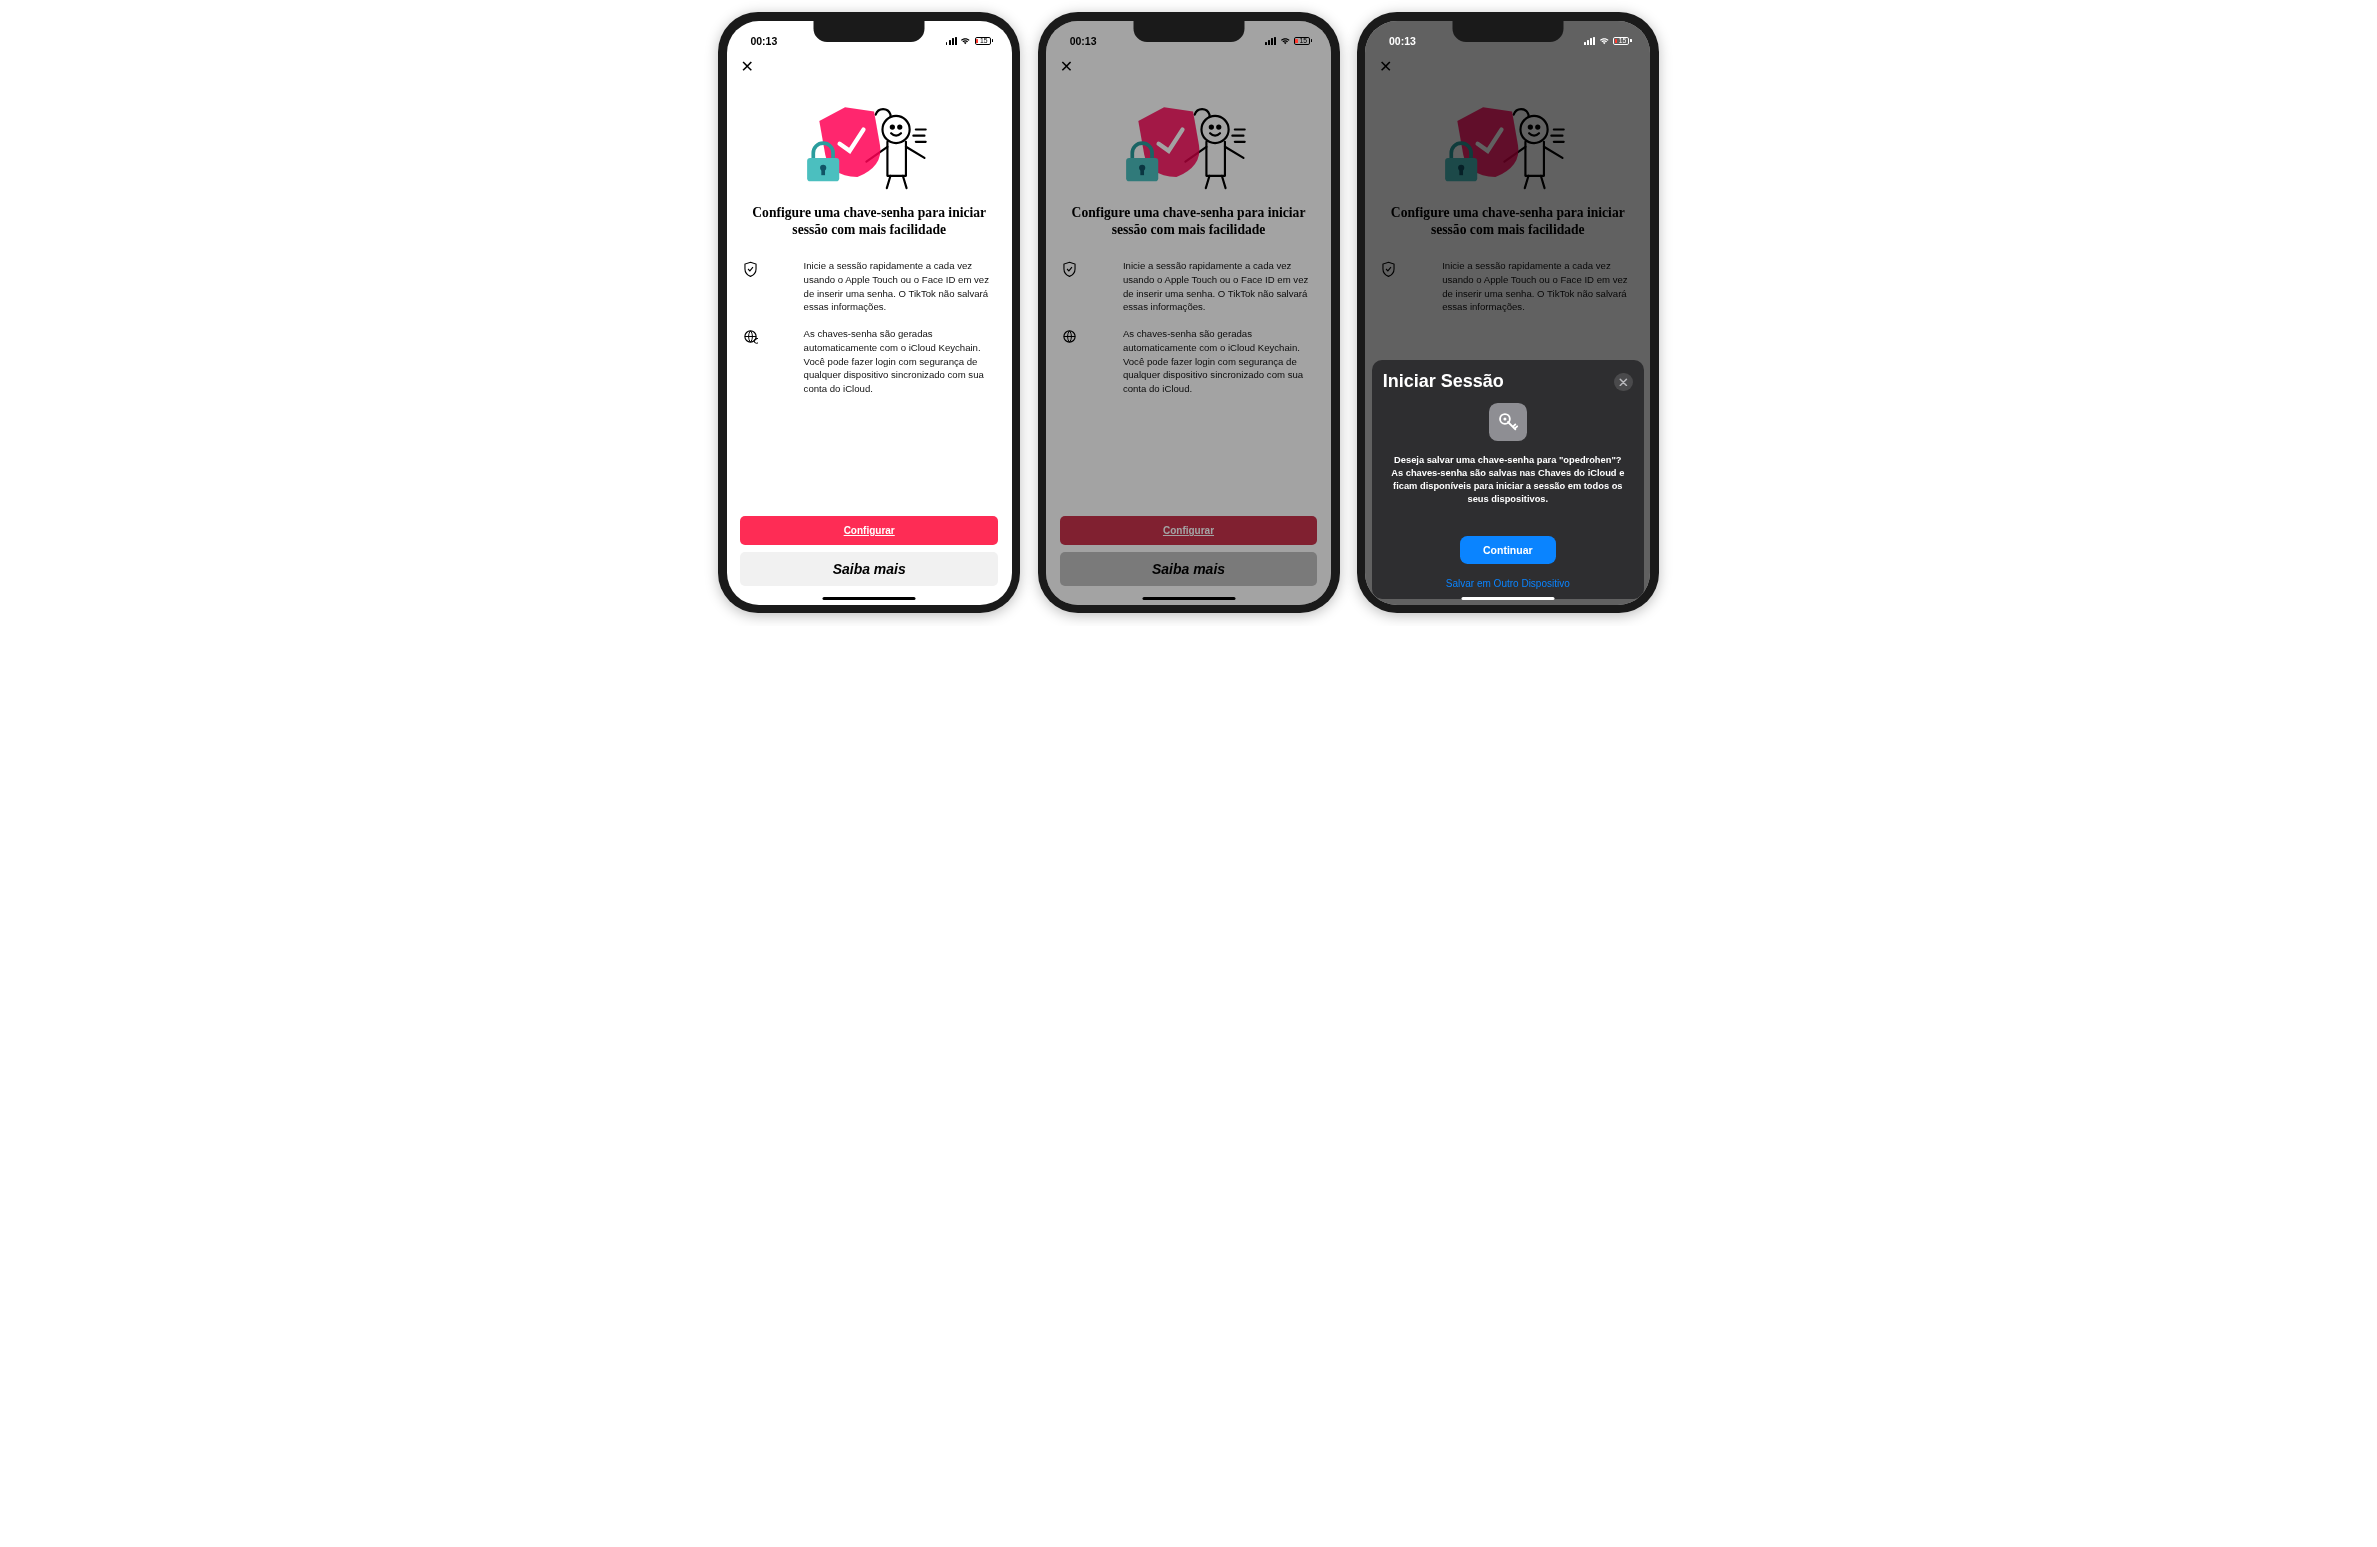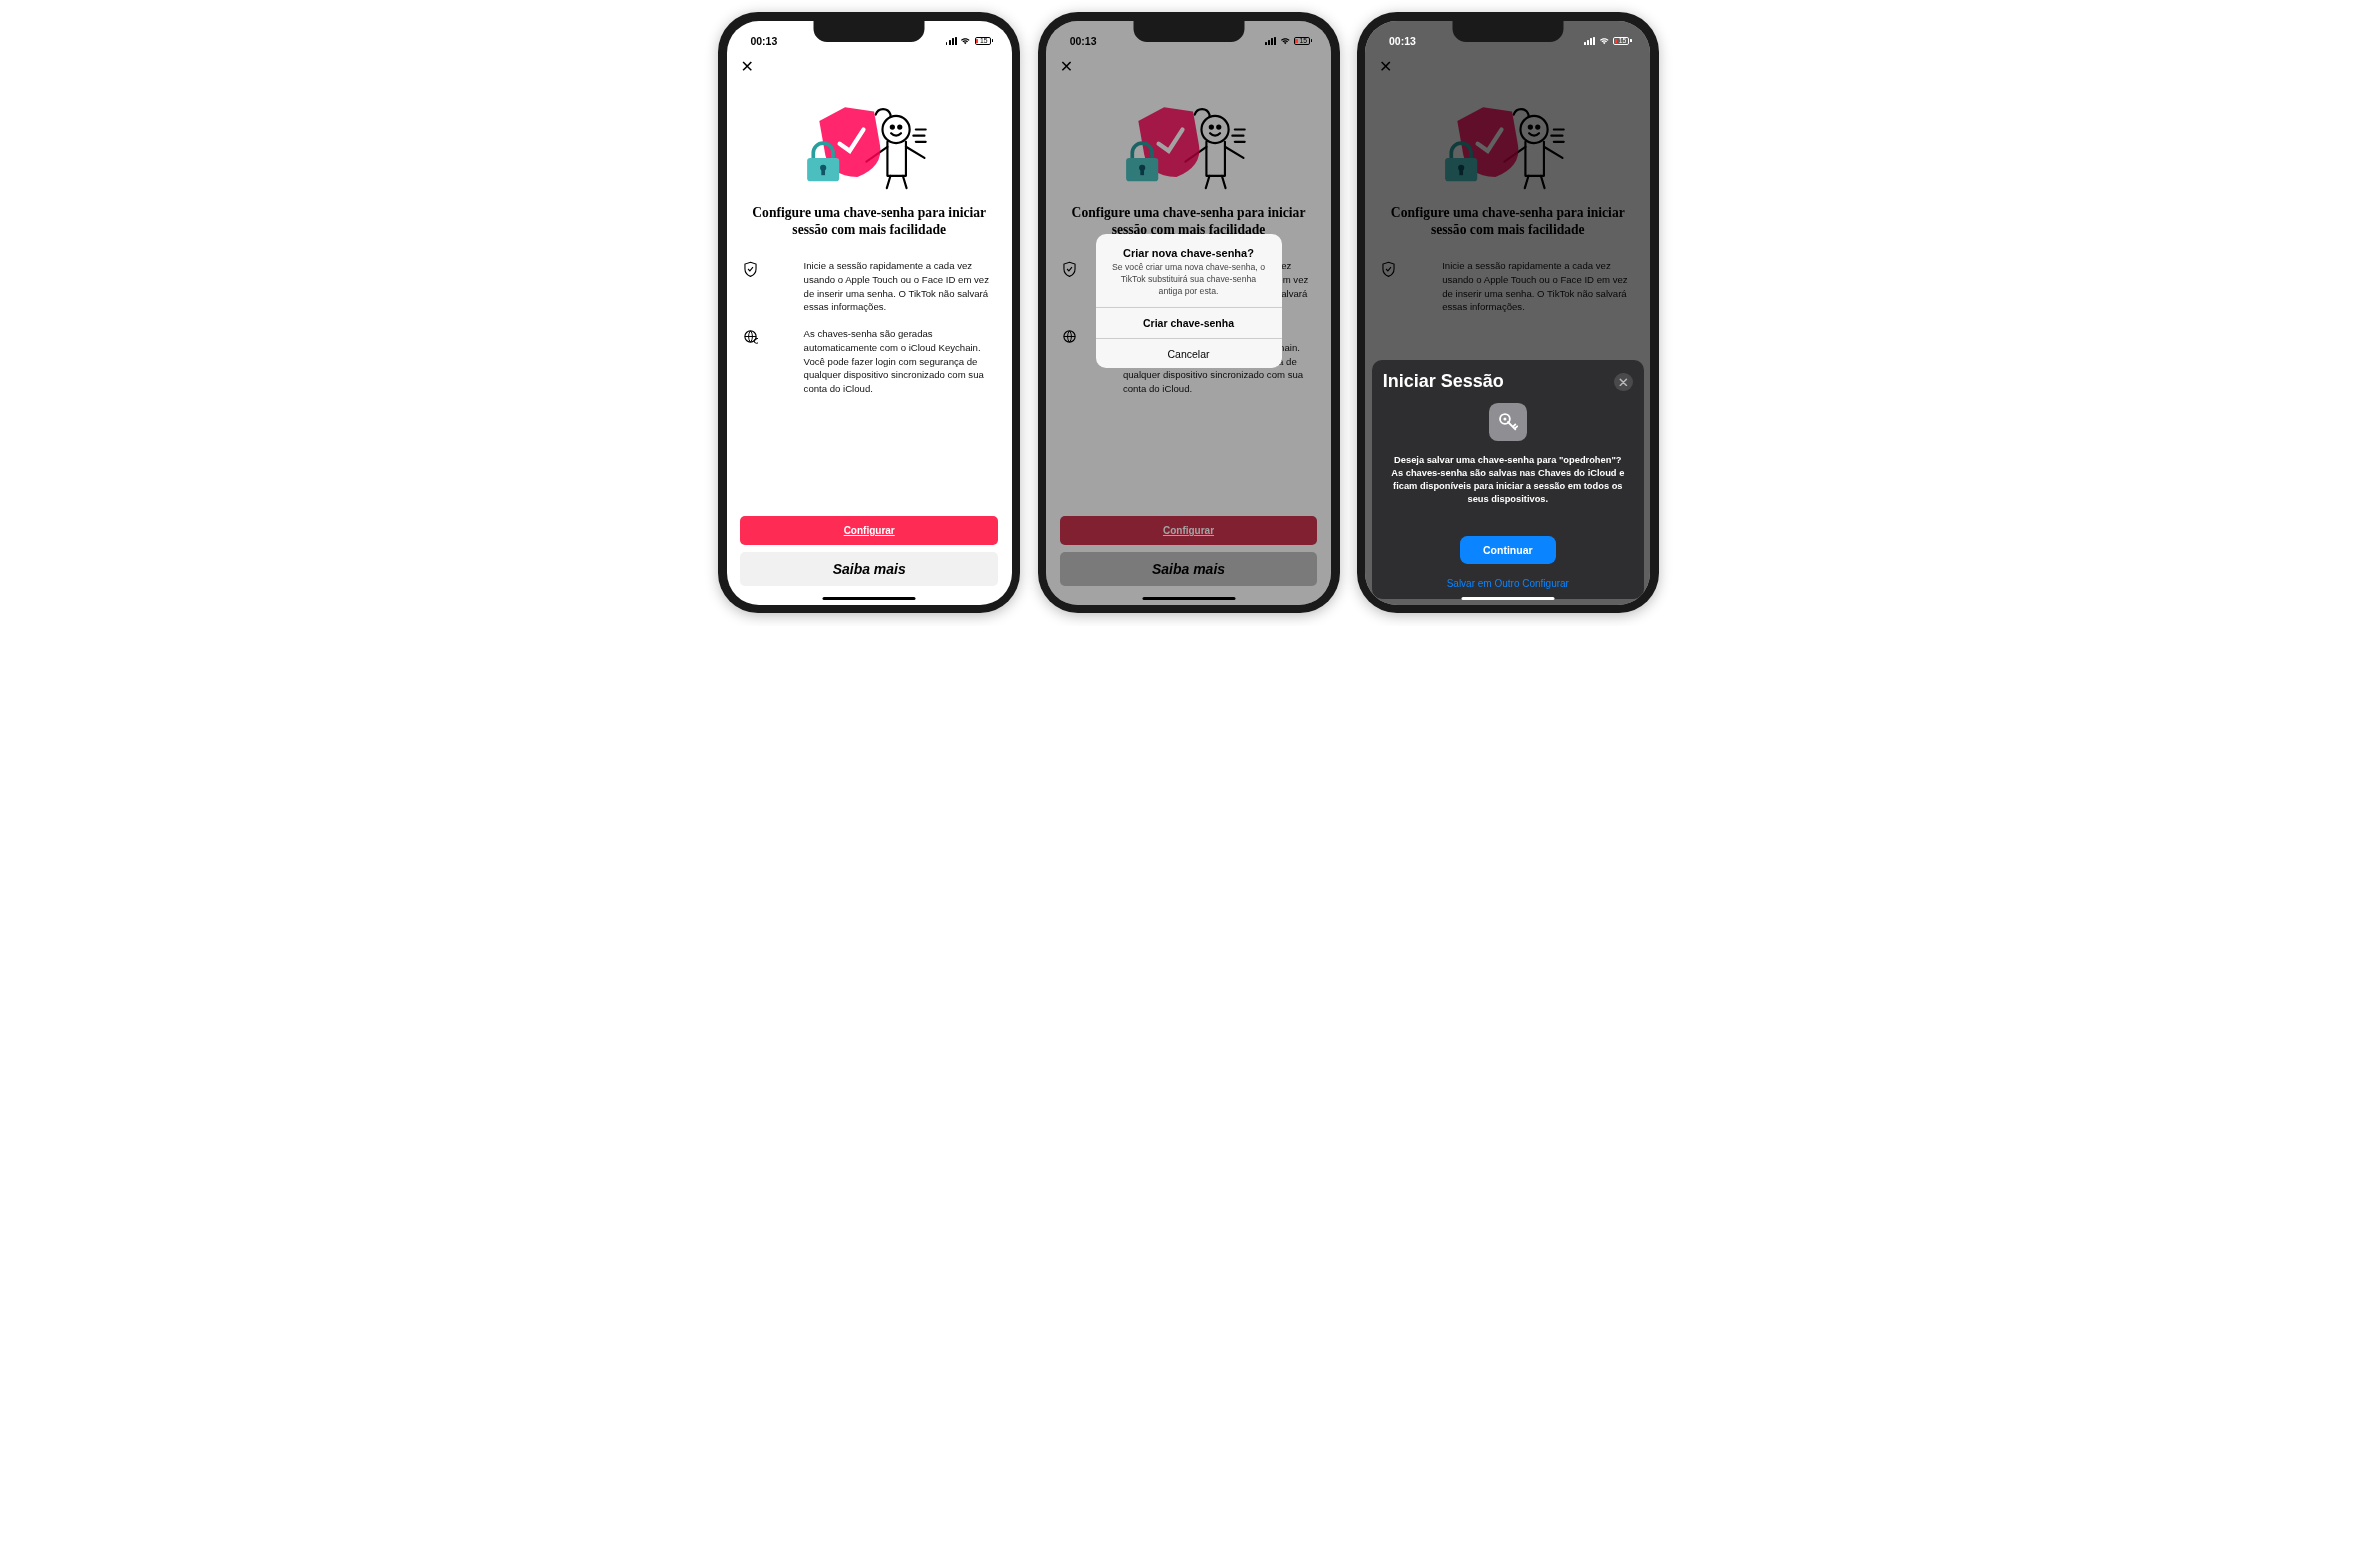--- a/index.html
+++ b/index.html
@@ -291,28 +291,20 @@
           </div>
           <div class="bullet-text">As chaves-senha são geradas automaticamente com o iCloud Keychain. Você pode fazer login com segurança de qualquer dispositivo sincronizado com sua conta do iCloud.</div>
         </div>
       </div>
       <div class="bottom-buttons">
         <button class="btn-primary">Configurar</button>
         <button class="btn-secondary">Saiba mais</button>
       </div>
     </div>
     <div class="dimmer"></div>
-    <div class="alert">
-      <div class="alert-head">
-        <div class="alert-title">Criar nova chave-senha?</div>
-        <div class="alert-msg">Se você criar uma nova chave-senha, o TikTok substituirá sua chave-senha antiga por esta.</div>
-      </div>
-      <div class="alert-btn strong">Criar chave-senha</div>
-      <div class="alert-btn">Cancelar</div>
-    </div>
     <div class="home-indicator"></div>
   </div>
 </div>
 
 <div class="phone phone-dark">
   <div class="phone-inner">
     <div class="notch"></div>
     <div class="status-bar" style="color:#fff">
       <span>00:13</span>
       <div class="status-right">
@@ -388,18 +380,18 @@
       </div>
       <div class="sheet-key-icon">
         <svg width="22" height="22" viewBox="0 0 36 36">
             <circle cx="13" cy="13" r="8" fill="none" stroke="#fff" stroke-width="3"></circle>
             <circle cx="13" cy="13" r="2.5" fill="#fff"></circle>
             <path d="M18 18 L30 30 M26 26 L30 22 M29 29 L33 25" stroke="#fff" stroke-width="3" stroke-linecap="round"></path>
           </svg>
       </div>
       <div class="sheet-body">Deseja salvar uma chave-senha para "opedrohen"? As chaves-senha são salvas nas Chaves do iCloud e ficam disponíveis para iniciar a sessão em todos os seus dispositivos.</div>
       <button class="sheet-continue">Continuar</button>
-      <div class="sheet-link">Salvar em Outro Configurar</div>
+      <div class="sheet-link">Salvar em Outro Dispositivo</div>
     </div>
     <div class="home-indicator" style="background:#fff"></div>
   </div>
 </div>
 
 
 </body></html>

